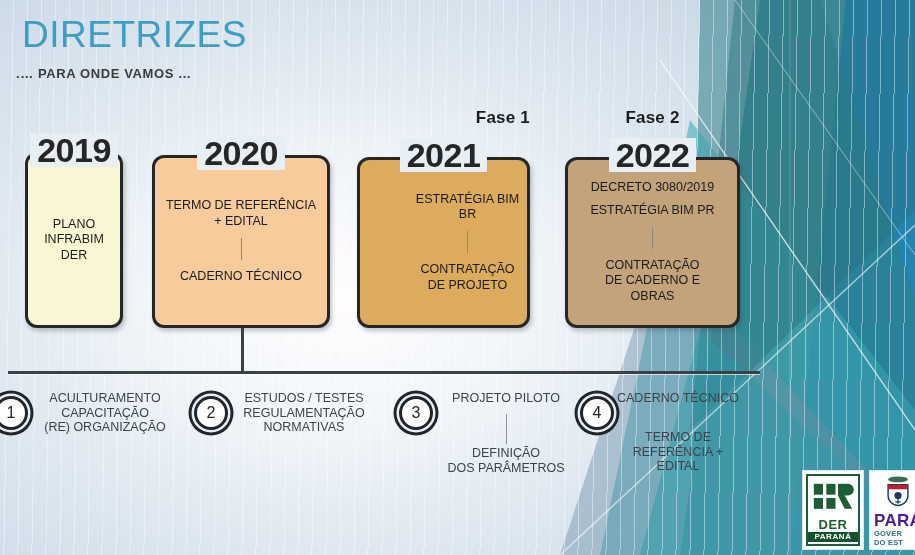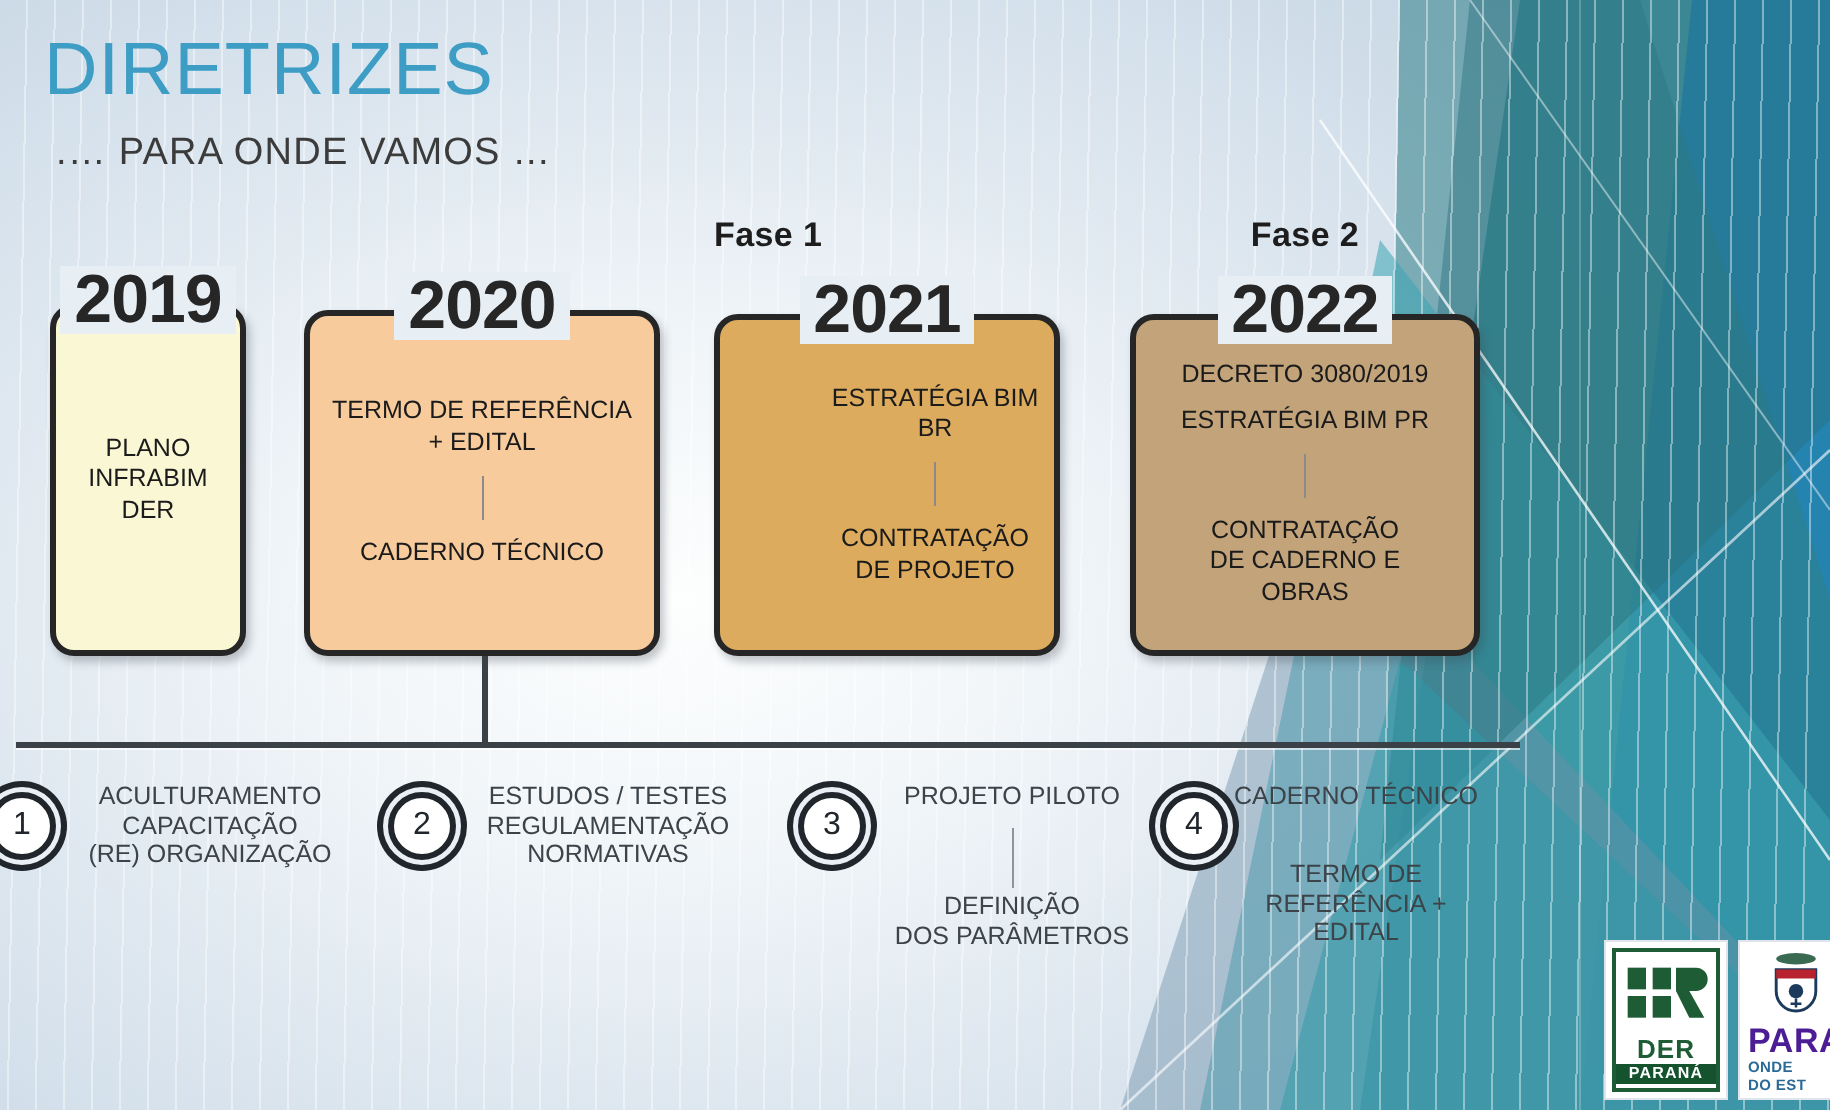--- a/index.html
+++ b/index.html
@@ -24,31 +24,31 @@
   }
   .deco{position:absolute;inset:0;pointer-events:none;}
 
   
   .title{
     position:absolute;left:22px;top:14px;
     font-size:37px;letter-spacing:.5px;font-weight:400;
     color:#3d9dc4;
   }
   .subtitle{
-    position:absolute;left:28px;top:66px;
-    font-size:19px;font-weight:400;letter-spacing:.6px;
+    position:absolute;left:16px;top:66px;
+    font-size:13px;font-weight:700;letter-spacing:.6px;
     color:#3b3b3b;
   }
 
   
   .fase{
     position:absolute;font-size:17px;font-weight:700;color:#1d1d1d;
     letter-spacing:.2px;
   }
-  #fase1{left:357px;top:108px;width:173px;text-align:left;}
+  #fase1{left:357px;top:108px;width:173px;text-align:right;}
   #fase2{left:565px;top:108px;width:175px;text-align:center;}
 
   
   .card{
     position:absolute;
     border:3px solid #262626;border-radius:12px;
     box-shadow:2px 3px 4px rgba(60,70,80,.30);
     box-sizing:border-box;
     display:flex;flex-direction:column;align-items:center;justify-content:center;
     text-align:center;color:#1b1b1b;
@@ -256,17 +256,17 @@
 
   <div class="logo-pr">
     <svg class="pr-arms" viewBox="0 0 40 40">
       <ellipse cx="20" cy="6" rx="11" ry="3.2" fill="#3a6b52"></ellipse>
       <path d="M9 12 h22 v12 a11 11 0 0 1 -11 11 a11 11 0 0 1 -11 -11 z" fill="#ffffff" stroke="#1b3a5c" stroke-width="1.6"></path>
       <path d="M9 12 h22 v5 h-22 z" fill="#b8232f"></path>
       <circle cx="20" cy="24" r="4" fill="#1b3a5c"></circle>
       <path d="M20 28 l0 5 M17 31 l6 0" stroke="#1b3a5c" stroke-width="1.4"></path>
     </svg>
     <div class="pr-word">PARA</div>
-    <div class="pr-gov">ONDE</div>
+    <div class="pr-gov">GOVER</div>
     <div class="pr-gov">DO EST</div>
   </div>
 
 </div>
 
 </body></html>

